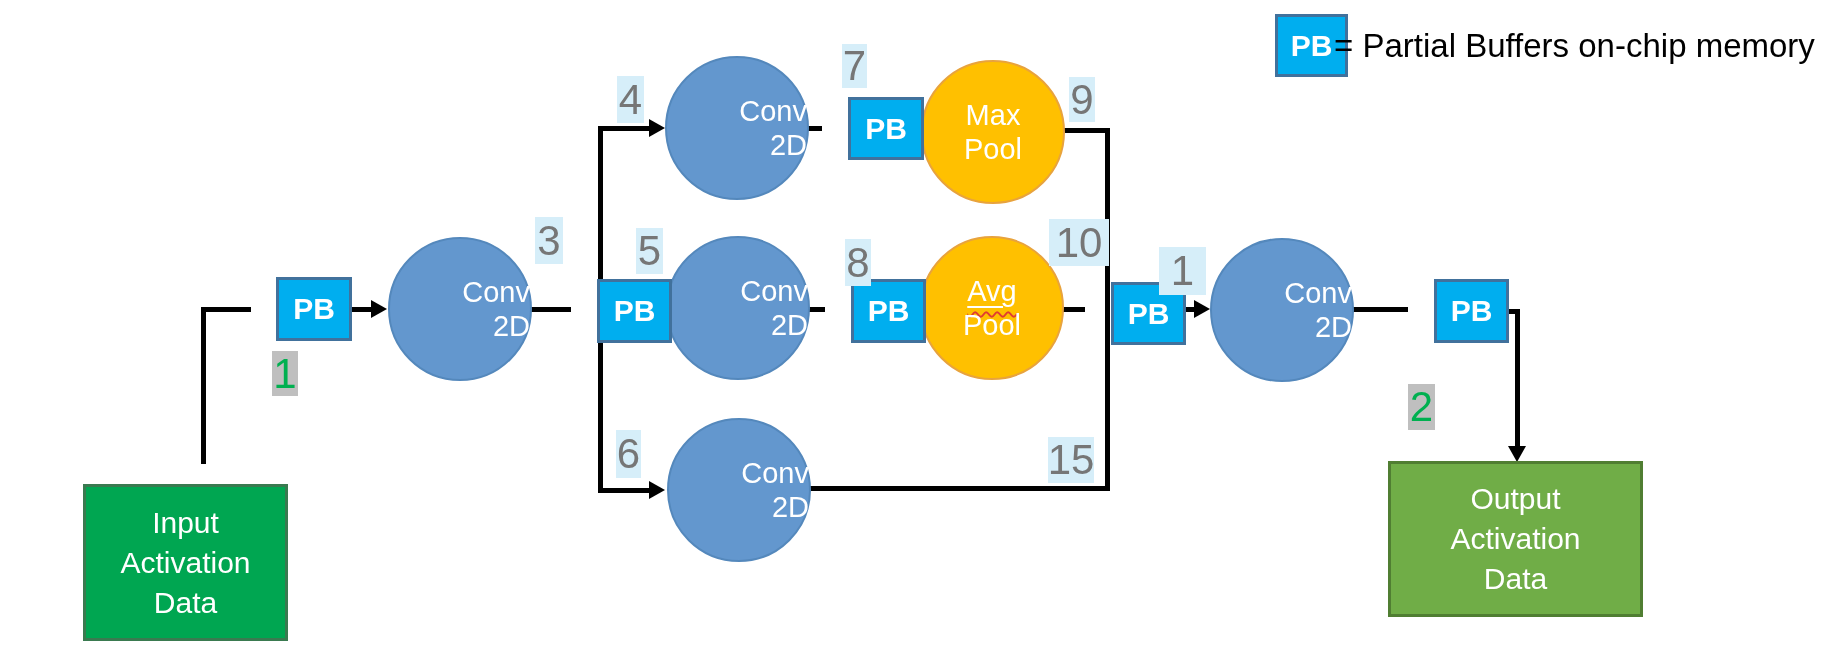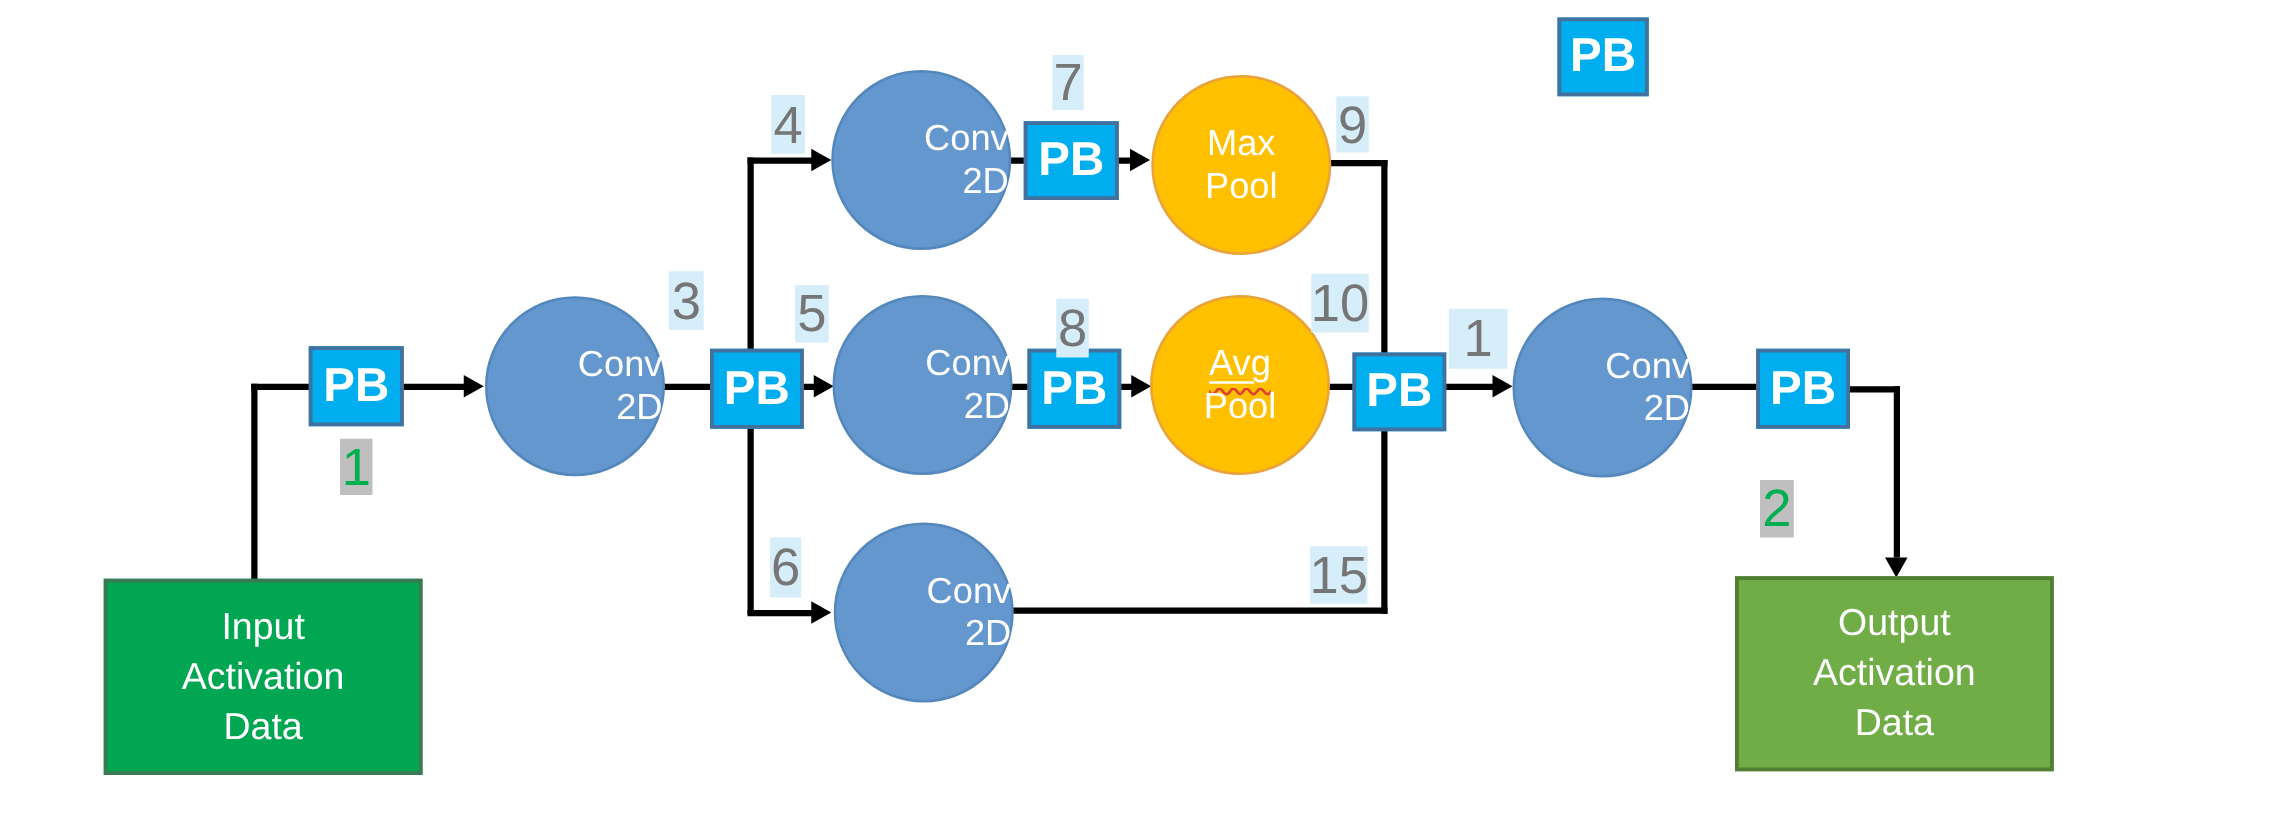--- a/index.html
+++ b/index.html
@@ -8,22 +8,22 @@
   .ln{position:absolute;background:var(--line,#000);z-index:1;}
   .ar{position:absolute;width:0;height:0;z-index:2;}
   .ar.r{border-top:9px solid transparent;border-bottom:9px solid transparent;border-left:16px solid var(--line,#000);}
   .ar.d{border-left:9px solid transparent;border-right:9px solid transparent;border-top:16px solid var(--line,#000);}
   .circle{position:absolute;width:144px;height:144px;border-radius:50%;
           display:flex;flex-direction:column;align-items:center;justify-content:center;
           color:#fff;font-size:29px;line-height:34px;z-index:3;box-sizing:border-box;text-align:center;}
   .circle.conv{background:var(--conv-fill);border:2px solid var(--conv-border);align-items:flex-end;}
   .circle.pool{background:var(--pool-fill);border:2px solid var(--pool-border);text-align:right;}
   .pb{position:absolute;background:var(--pb-fill);border:3px solid var(--pb-border);
-      color:#fff;font-weight:bold;font-size:38px;display:flex;align-items:center;justify-content:center;
-      z-index:4;box-sizing:border-box;}
+      color:#fff;font-weight:bold;font-size:30px;display:flex;align-items:center;justify-content:center;
+      z-index:4;box-sizing:border-box;margin-left:29px;}
   .badge{position:absolute;display:flex;align-items:center;justify-content:center;
          font-size:42px;line-height:1;z-index:5;}
   .badge.blue{background:var(--badge-blue-bg);color:var(--badge-gray-text);}
   .badge.gray{background:var(--badge-gray-bg);color:var(--badge-green-text);}
   .iobox{position:absolute;display:flex;flex-direction:column;align-items:center;justify-content:center;
          color:#fff;font-size:30px;line-height:40px;z-index:4;box-sizing:border-box;text-align:center;}
   .iobox.input{background:var(--input-fill);border:3px solid var(--input-border);}
   .iobox.output{background:var(--output-fill);border:3px solid var(--output-border);text-align:right;}
   .legend-text{position:absolute;display:flex;align-items:center;font-size:33px;color:#000;
                z-index:4;white-space:nowrap;}
@@ -103,30 +103,31 @@
 
   <div class="badge gray" style="left:272px;top:351px;width:26px;height:45px">1</div>
   <div class="badge gray" style="left:1408px;top:384px;width:27px;height:46px">2</div>
   <div class="badge blue" style="left:535px;top:217px;width:28px;height:47px">3</div>
   <div class="badge blue" style="left:617px;top:76px;width:27px;height:47px">4</div>
   <div class="badge blue" style="left:636px;top:228px;width:27px;height:46px">5</div>
   <div class="badge blue" style="left:616px;top:430px;width:25px;height:48px">6</div>
   <div class="badge blue" style="left:842px;top:44px;width:25px;height:44px">7</div>
   <div class="badge blue" style="left:845px;top:239px;width:26px;height:47px">8</div>
   <div class="badge blue" style="left:1069px;top:77px;width:26px;height:45px">9</div>
-  <div class="badge blue" style="left:1049px;top:219px;width:46px;height:47px">10</div>
+  <div class="badge blue" style="left:1049px;top:219px;width:60px;height:47px">10</div>
   <div class="badge blue" style="left:1048px;top:437px;width:46px;height:46px">15</div>
   <div class="badge blue" style="left:1159px;top:247px;width:47px;height:48px">1</div>
 
-  <div class="iobox input" style="left:83px;top:463px;width:255px;height:157px">
+  <div class="iobox input" style="left:83px;top:484px;width:205px;height:157px">
     <span>Input</span>
     <span>Activation</span>
     <span>Data</span>
   </div>
   <div class="iobox output" style="left:1388px;top:461px;width:255px;height:156px">
     <span>Output</span>
     <span>Activation</span>
     <span>Data</span>
   </div>
 
   <div class="pb" style="left:1246px;top:14px;width:73px;height:63px">PB</div>
+  <div class="legend-text" style="left:1334px;top:14px;height:63px">= Partial Buffers on-chip memory</div>
 
 </div>
 
 </body></html>

